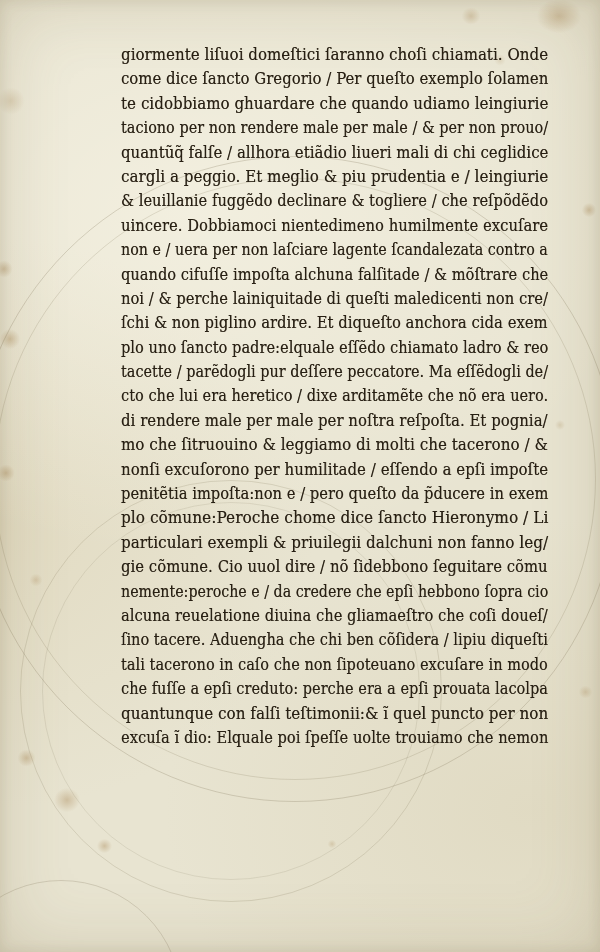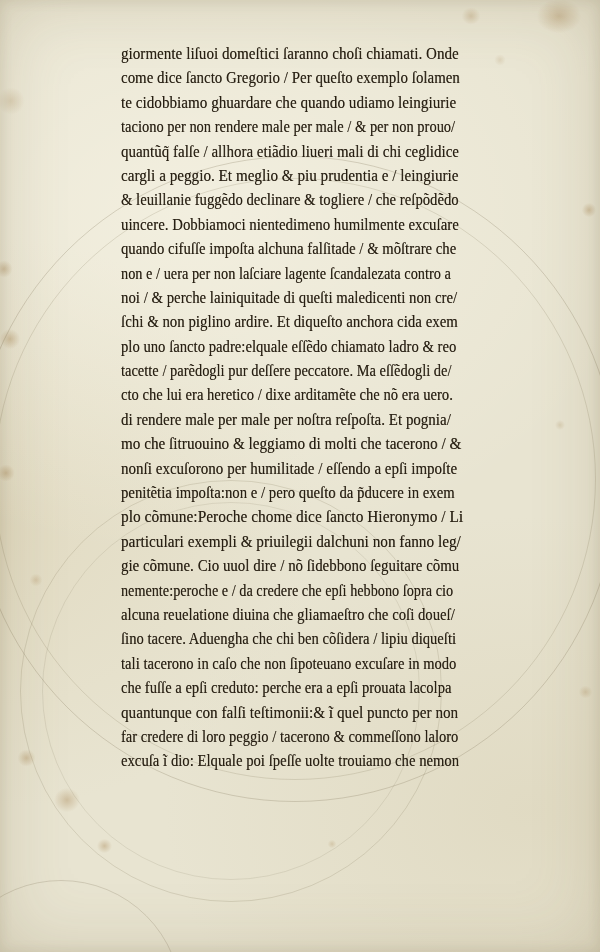--- a/index.html
+++ b/index.html
@@ -61,21 +61,20 @@
   .s12 { left: 326px; top: 838px; width: 12px; height: 12px; opacity: .7; }
   .s13 { left: 576px; top: 683px; width: 19px; height: 18px; opacity: .7; }
   .s14 { left: 553px; top: 418px; width: 14px; height: 14px; opacity: .6; }
   .s15 { left: 492px; top: 52px;  width: 16px; height: 16px; opacity: .5; }
 
   .textblock {
     position: absolute;
     left: 121px; top: 42px;
     width: 427px;
     color: #271f13;
-    font-family: Liberation Serif, serif;
   }
   .line {
     line-height: 24.4px;
     height: 24.4px;
     font-size: 16.8px;
     letter-spacing: 0.1px;
     white-space: pre;
   }
   .line > span {
     display: inline-block;
@@ -113,36 +112,35 @@
 
   <div class="textblock">
     <div class="line"><span style="transform: scaleX(0.889583);">giormente liſuoi domeſtici ſaranno choſi chiamati. Onde</span></div>
     <div class="line"><span style="transform: scaleX(0.878601);">come dice ſancto Gregorio / Per queſto exemplo ſolamen</span></div>
     <div class="line"><span style="transform: scaleX(0.891441);">te cidobbiamo ghuardare che quando udiamo leingiurie</span></div>
     <div class="line"><span style="transform: scaleX(0.850598);">taciono per non rendere male per male / &amp; per non prouo/</span></div>
     <div class="line"><span style="transform: scaleX(0.880412);">quantũq̃ falſe / allhora etiãdio liueri mali di chi ceglidice</span></div>
     <div class="line"><span style="transform: scaleX(0.891441);">cargli a peggio. Et meglio &amp; piu prudentia e / leingiurie</span></div>
     <div class="line"><span style="transform: scaleX(0.864372);">&amp; leuillanie fuggẽdo declinare &amp; togliere / che reſpõdẽdo</span></div>
     <div class="line"><span style="transform: scaleX(0.873211);">uincere. Dobbiamoci nientedimeno humilmente excuſare</span></div>
+    <div class="line"><span style="transform: scaleX(0.842209);">non e / uera per non laſciare lagente ſcandalezata contro a</span></div>
     <div class="line"><span style="transform: scaleX(0.864372);">quando cifuſſe impoſta alchuna falſitade / &amp; mõſtrare che</span></div>
-    <div class="line"><span style="transform: scaleX(0.842209);">non e / uera per non laſciare lagente ſcandalezata contro a</span></div>
     <div class="line"><span style="transform: scaleX(0.869654);">noi / &amp; perche lainiquitade di queſti maledicenti non cre/</span></div>
     <div class="line"><span style="transform: scaleX(0.875);">ſchi &amp; non piglino ardire. Et diqueſto anchora cida exem</span></div>
     <div class="line"><span style="transform: scaleX(0.862626);">plo uno ſancto padre:elquale eſſẽdo chiamato ladro &amp; reo</span></div>
     <div class="line"><span style="transform: scaleX(0.848907);">tacette / parẽdogli pur deſſere peccatore. Ma eſſẽdogli de/</span></div>
     <div class="line"><span style="transform: scaleX(0.85743);">cto che lui era heretico / dixe arditamẽte che nõ era uero.</span></div>
     <div class="line"><span style="transform: scaleX(0.880412);">di rendere male per male per noſtra reſpoſta. Et pognia/</span></div>
     <div class="line"><span style="transform: scaleX(0.893305);">mo che ſitruouino &amp; leggiamo di molti che tacerono / &amp;</span></div>
     <div class="line"><span style="transform: scaleX(0.884058);">nonſi excuſorono per humilitade / eſſendo a epſi impoſte</span></div>
     <div class="line"><span style="transform: scaleX(0.867886);">penitẽtia impoſta:non e / pero queſto da p̃ducere in exem</span></div>
     <div class="line"><span style="transform: scaleX(0.906582);">plo cõmune:Peroche chome dice ſancto Hieronymo / Li</span></div>
     <div class="line"><span style="transform: scaleX(0.897059);">particulari exempli &amp; priuilegii dalchuni non fanno leg/</span></div>
     <div class="line"><span style="transform: scaleX(0.876797);">gie cõmune. Cio uuol dire / nõ ſidebbono ſeguitare cõmu</span></div>
     <div class="line"><span style="transform: scaleX(0.837255);">nemente:peroche e / da credere che epſi hebbono ſopra cio</span></div>
     <div class="line"><span style="transform: scaleX(0.866126);">alcuna reuelatione diuina che gliamaeſtro che coſi doueſ/</span></div>
     <div class="line"><span style="transform: scaleX(0.85743);">ſino tacere. Aduengha che chi ben cõſidera / lipiu diqueſti</span></div>
     <div class="line"><span style="transform: scaleX(0.85743);">tali tacerono in caſo che non ſipoteuano excuſare in modo</span></div>
     <div class="line"><span style="transform: scaleX(0.855711);">che fuſſe a epſi creduto: perche era a epſi prouata lacolpa</span></div>
     <div class="line"><span style="transform: scaleX(0.893305);">quantunque con falſi teſtimonii:&amp; ĩ quel puncto per non</span></div>
-    <div class="line"><span style="transform: scaleX(0.852295);">far credere di loro peggio / tacerono &amp; commeſſono laloro</span></div>
     <div class="line"><span style="transform: scaleX(0.864372);">excuſa ĩ dio: Elquale poi ſpeſſe uolte trouiamo che nemon</span></div>
   </div>
 </div>
 
 </body></html>

